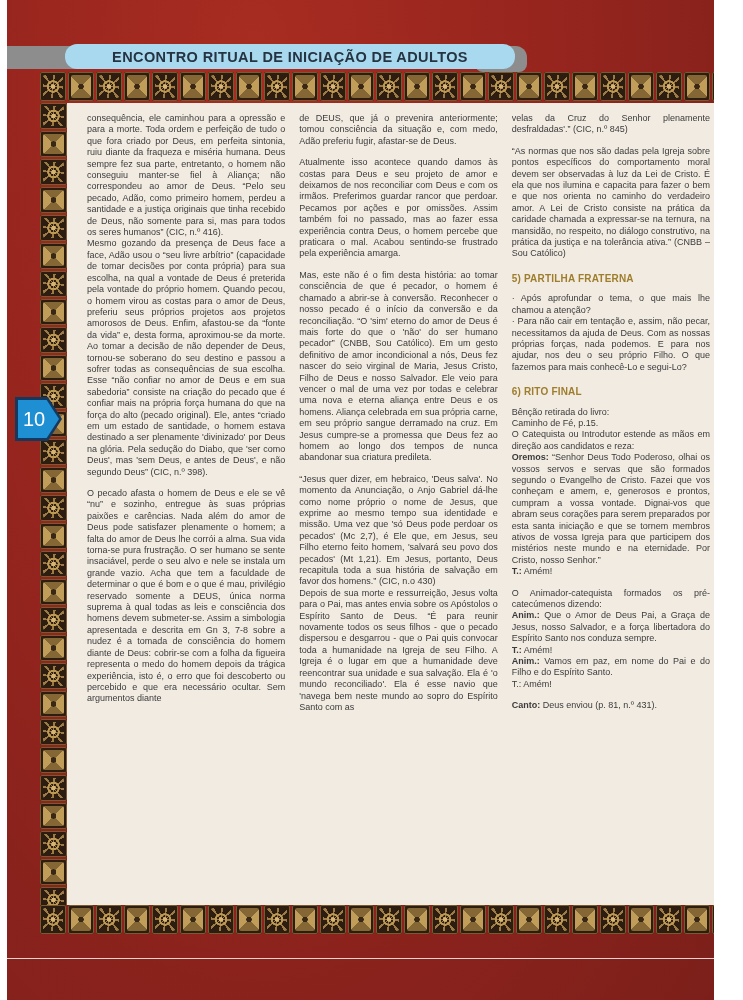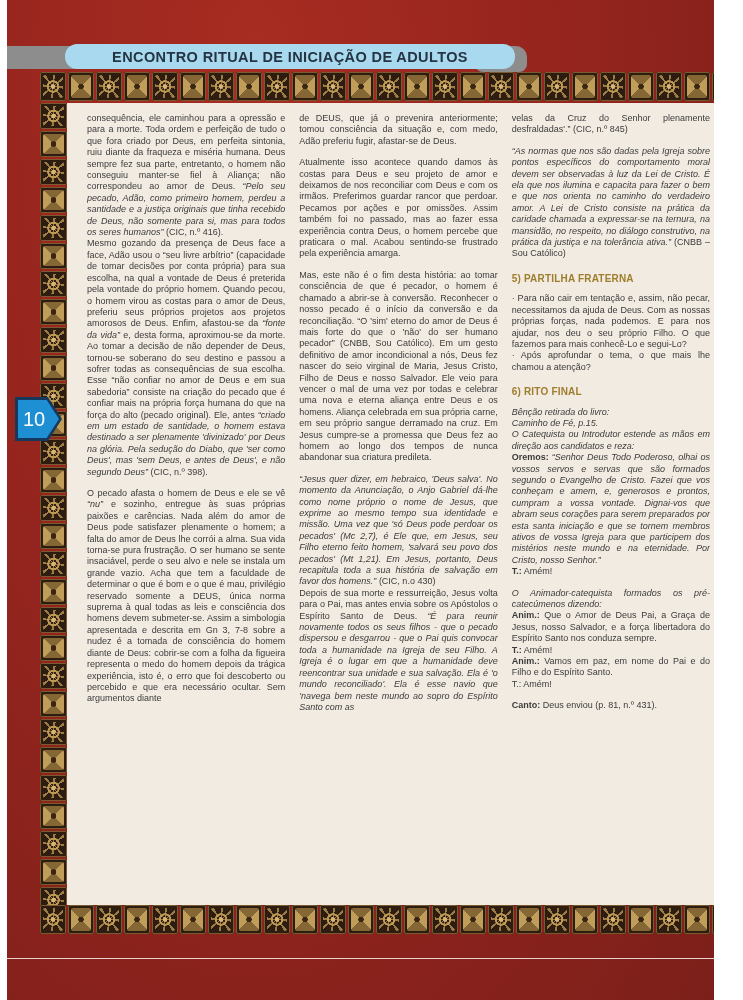--- a/index.html
+++ b/index.html
@@ -36,21 +36,21 @@
     background:#a9d9ee;border-radius:12px;display:flex;align-items:center;justify-content:center;}
   .banner-blue span{color:#243442;font-weight:bold;font-size:14.5px;letter-spacing:.4px;}
   
   .content{position:absolute;left:60px;top:103px;width:683px;height:802px;
     background:#f2ebe2;box-sizing:border-box;padding:10px 40px 0 20px;
     display:flex;gap:14px;}
   .col{flex:1 1 0;overflow:hidden;color:#3b3b3b;font-size:9px;line-height:11.4px;}
   .col p{margin:0;text-align:justify;}
   .col p.gap{margin-top:10px;}
   .col h3{margin:13px 0 9px;color:#9e7d2c;font-size:10px;letter-spacing:.2px;font-weight:bold;}
-  .it{font-style:italic;}
+  .it{}
   .bd{font-weight:bold;}
   
   .badge{position:absolute;left:8px;top:397px;width:47px;height:44px;}
   .badge .out{position:absolute;inset:0;background:#15395e;
     clip-path:polygon(0 0,70% 0,100% 50%,70% 100%,0 100%);}
   .badge .in{position:absolute;inset:3px;background:#1d8fd2;
     clip-path:polygon(0 0,70% 0,100% 50%,70% 100%,0 100%);
     display:flex;align-items:center;justify-content:center;padding-right:9px;}
   .badge .in span{color:#ffffff;font-weight:normal;font-size:20px;}
   
@@ -173,22 +173,22 @@
         <p><span style="white-space: normal;">de DEUS, que já o prevenira anteriormente; tomou consciência da situação e, com medo, Adão preferiu fugir, afastar-se de Deus.</span></p>
         <p class="gap"><span style="white-space: normal;">Atualmente isso acontece quando damos às costas para Deus e seu projeto de amor e deixamos de nos reconciliar com Deus e com os irmãos. Preferimos guardar rancor que perdoar. Pecamos por ações e por omissões. Assim também foi no passado, mas ao fazer essa experiência contra Deus, o homem percebe que praticara o mal. Acabou sentindo-se frustrado pela experiência amarga.</span></p>
         <p class="gap"><span style="white-space: normal;">Mas, este não é o fim desta história: ao tomar consciência de que é pecador, o homem é chamado a abrir-se à conversão. Reconhecer o nosso pecado é o início da conversão e da reconciliação. “O 'sim' eterno do amor de Deus é mais forte do que o 'não' do ser humano pecador” (CNBB, Sou Católico).  Em um gesto definitivo de amor incondicional a nós, Deus fez nascer do seio virginal de Maria, Jesus Cristo, Filho de Deus e nosso Salvador. Ele veio para vencer o mal de uma vez por todas e celebrar uma nova e eterna aliança entre Deus e os homens. Aliança celebrada em sua própria carne, em seu próprio sangue derramado na cruz. Em Jesus cumpre-se a promessa que Deus fez ao homem ao longo dos tempos de nunca abandonar sua criatura predileta.</span></p>
         <p class="gap"><span class="it" style="white-space: normal;">“Jesus quer dizer, em hebraico, 'Deus salva'. No momento da Anunciação, o Anjo Gabriel dá-lhe como nome próprio o nome de Jesus, que exprime ao mesmo tempo sua identidade e missão. Uma vez que 'só Deus pode perdoar os pecados' (Mc 2,7), é Ele que, em Jesus, seu Filho eterno feito homem, 'salvará seu povo dos pecados' (Mt 1,21). Em Jesus, portanto, Deus recapitula toda a sua história de salvação em favor dos homens.”</span><span style="white-space: normal;"> (CIC, n.o 430)</span></p>
         <p><span style="white-space: normal;">Depois de sua morte e ressurreição, Jesus volta para o Pai, mas antes envia sobre os Apóstolos o Espírito Santo de Deus. </span><span class="it" style="white-space: normal;">“É para reunir novamente todos os seus filhos - que o pecado dispersou e desgarrou - que o Pai quis convocar toda a humanidade na Igreja de seu Filho. A Igreja é o lugar em que a humanidade deve reencontrar sua unidade e sua salvação. Ela é 'o mundo reconciliado'. Ela é esse navio que 'navega bem neste mundo ao sopro do Espírito Santo com as</span></p>
       </div>
     <div class="col">
         <p><span style="white-space: normal;">velas da Cruz do Senhor plenamente desfraldadas'.” (CIC, n.º 845)</span></p>
         <p class="gap"><span class="it" style="white-space: normal;">“As normas que nos são dadas pela Igreja sobre pontos específicos do comportamento moral devem ser observadas à luz da Lei de Cristo. É ela que nos ilumina e capacita para fazer o bem e que nos orienta no caminho do verdadeiro amor. A Lei de Cristo consiste na prática da caridade chamada a expressar-se na ternura, na mansidão, no respeito, no diálogo construtivo, na prática da justiça e na tolerância ativa.”</span><span style="white-space: normal;"> (CNBB – Sou Católico)</span></p>
         <h3>5) PARTILHA FRATERNA</h3>
+        <p><span style="white-space: normal;">· Após aprofundar o tema, o que mais lhe chamou a atenção?</span></p>
         <p><span style="white-space: normal;">· Para não cair em tentação e, assim, não pecar, necessitamos da ajuda de Deus. Com as nossas próprias forças, nada podemos. E para nos ajudar, nos deu o seu próprio Filho. O que fazemos para mais conhecê-Lo e segui-Lo?</span></p>
-        <p><span style="white-space: normal;">· Após aprofundar o tema, o que mais lhe chamou a atenção?</span></p>
         <h3>6) RITO FINAL</h3>
         <p><span class="it" style="white-space: pre-line;">Bênção retirada do livro:
 Caminho de Fé, p.15.
 O Catequista ou Introdutor estende as mãos em direção aos candidatos e reza:</span></p>
         <p><span class="bd" style="white-space: normal;">Oremos: </span><span class="it" style="white-space: normal;">“Senhor Deus Todo Poderoso, olhai os vossos servos e servas que são formados segundo o Evangelho de Cristo. Fazei que vos conheçam e amem, e, generosos e prontos, cumpram a vossa vontade. Dignai-vos que abram seus corações para serem preparados por esta santa iniciação e que se tornem membros ativos de vossa Igreja para que participem dos mistérios neste mundo e na eternidade. Por Cristo, nosso Senhor.”</span></p>
         <p><span class="bd" style="white-space: normal;">T.:</span><span style="white-space: normal;"> Amém!</span></p>
         <p class="gap"><span class="it" style="white-space: normal;">O Animador-catequista formados os pré-catecúmenos dizendo:</span></p>
         <p><span class="bd" style="white-space: normal;">Anim.:</span><span style="white-space: normal;"> Que o Amor de Deus Pai, a Graça de Jesus, nosso Salvador, e a força libertadora do Espírito Santo nos conduza sempre.</span></p>
         <p><span class="bd" style="white-space: normal;">T.:</span><span style="white-space: normal;"> Amém!</span></p>
         <p><span class="bd" style="white-space: normal;">Anim.:</span><span style="white-space: normal;"> Vamos em paz, em nome do Pai e do Filho e do Espírito Santo.</span></p>

